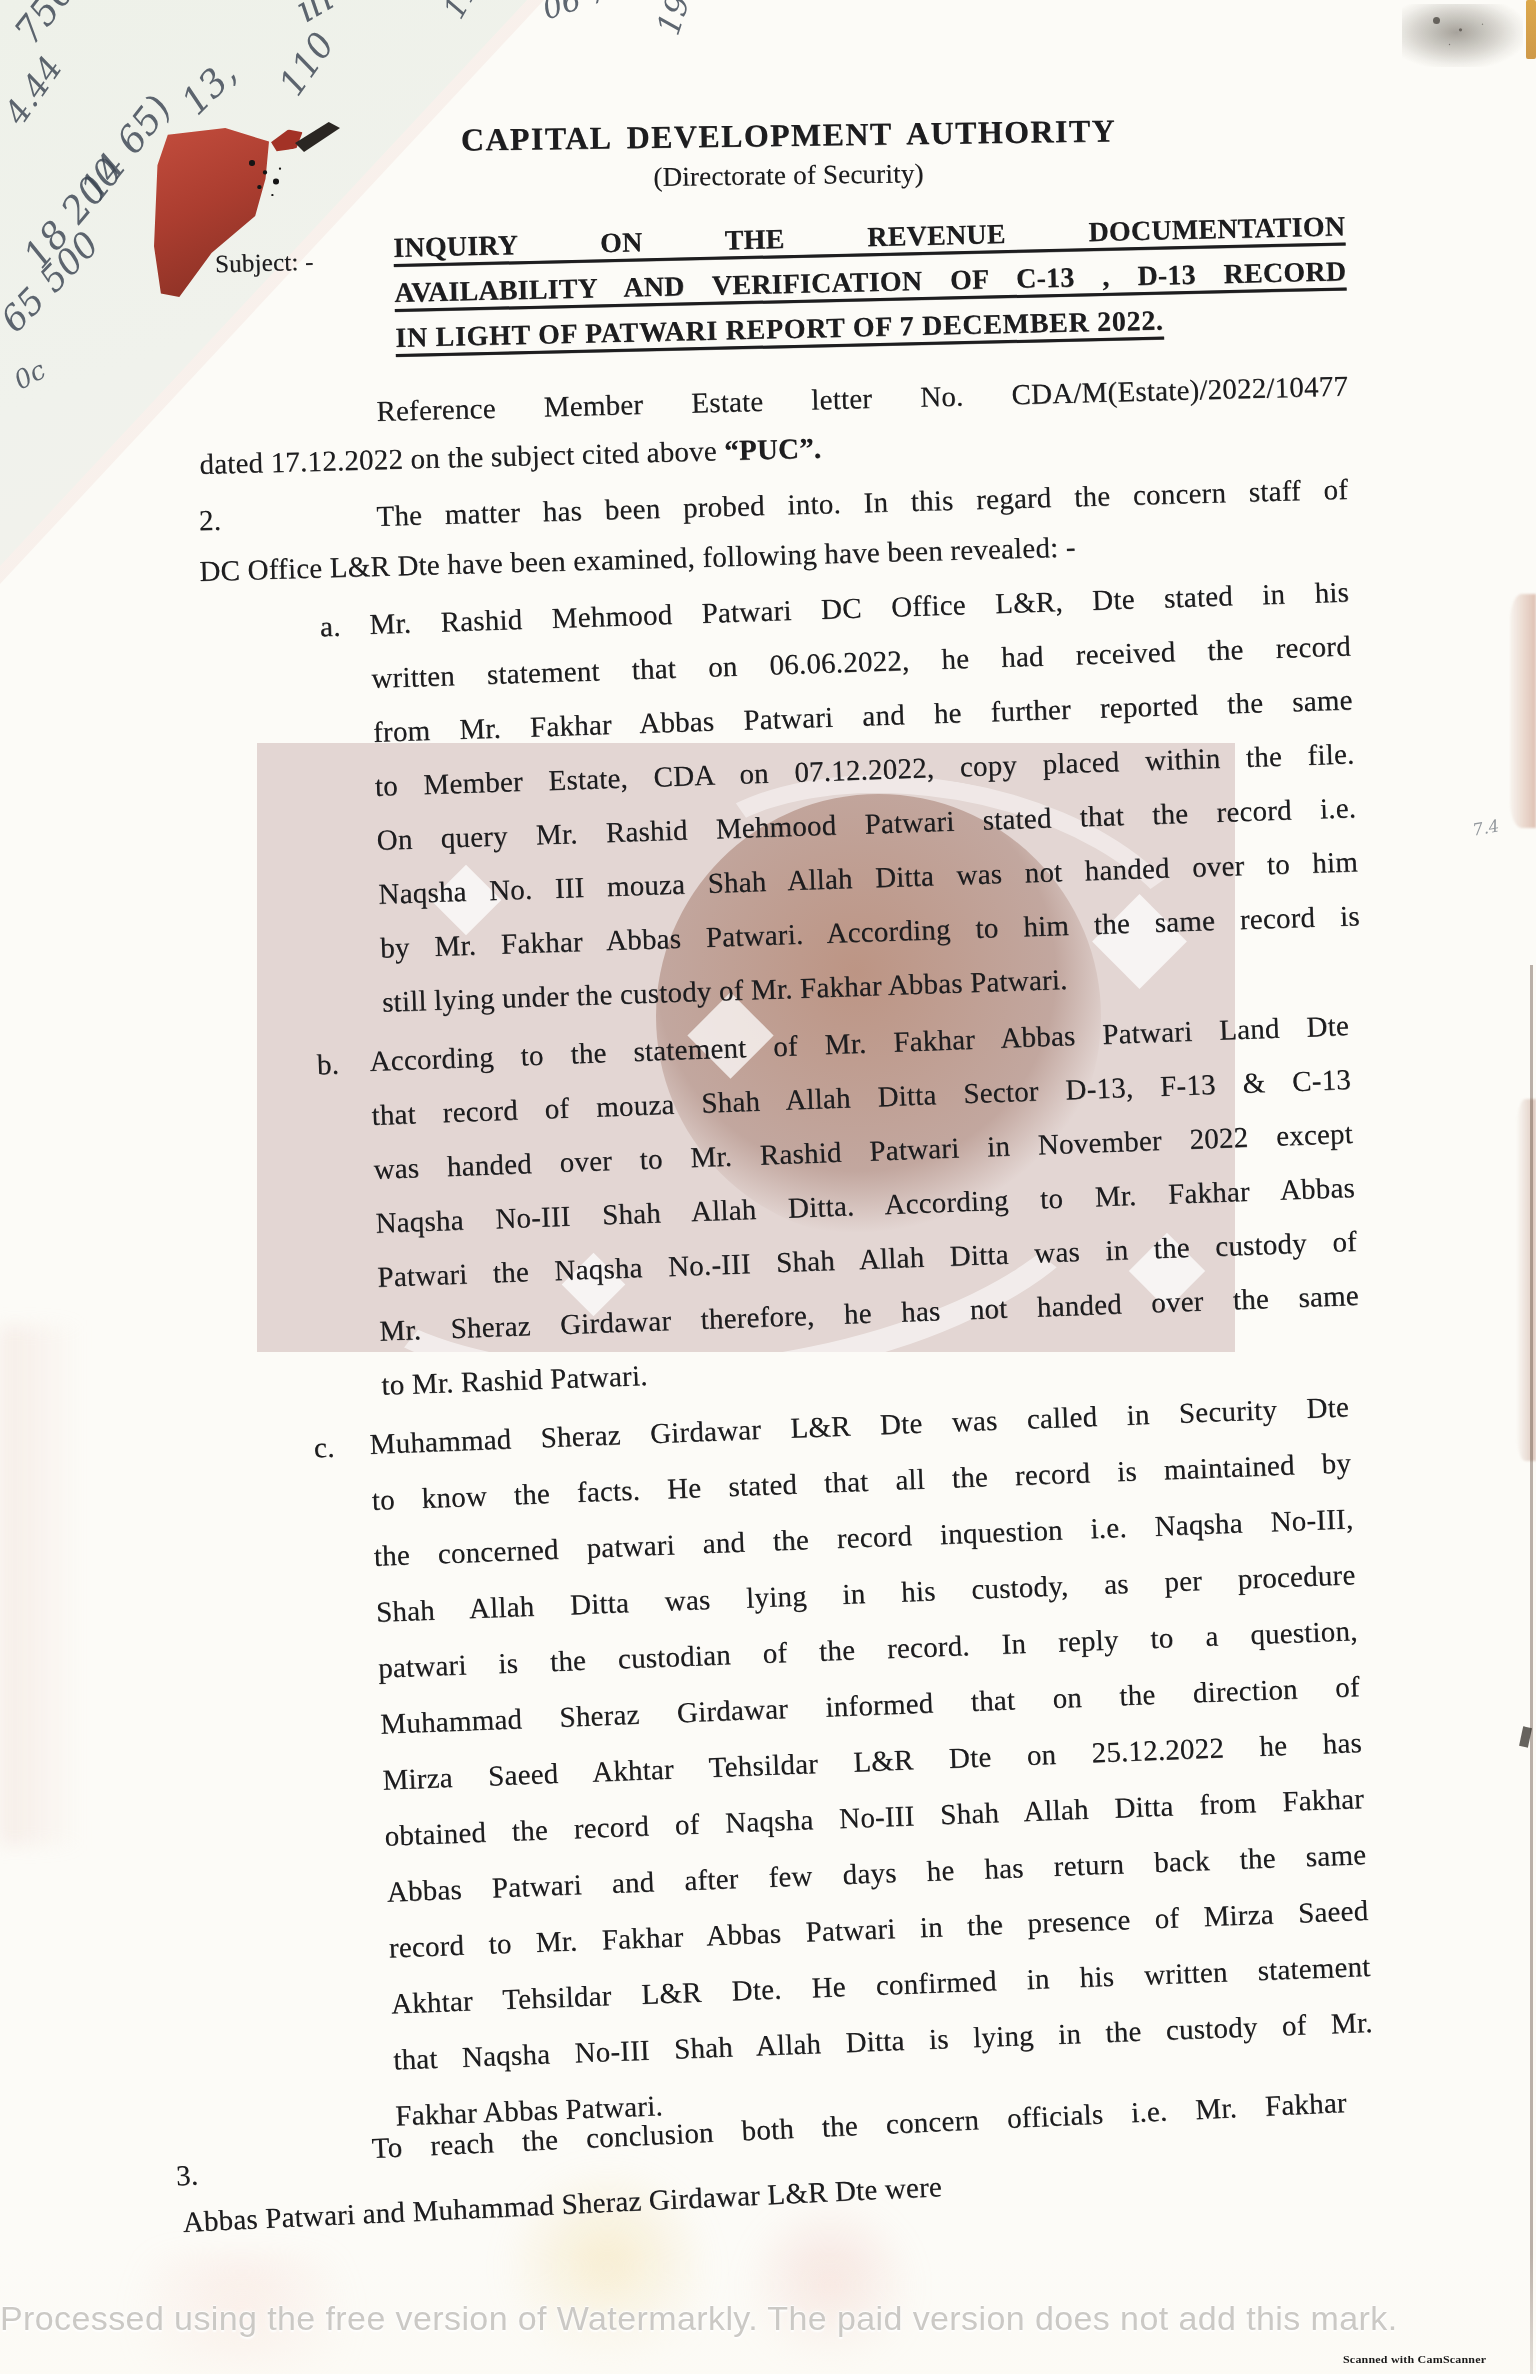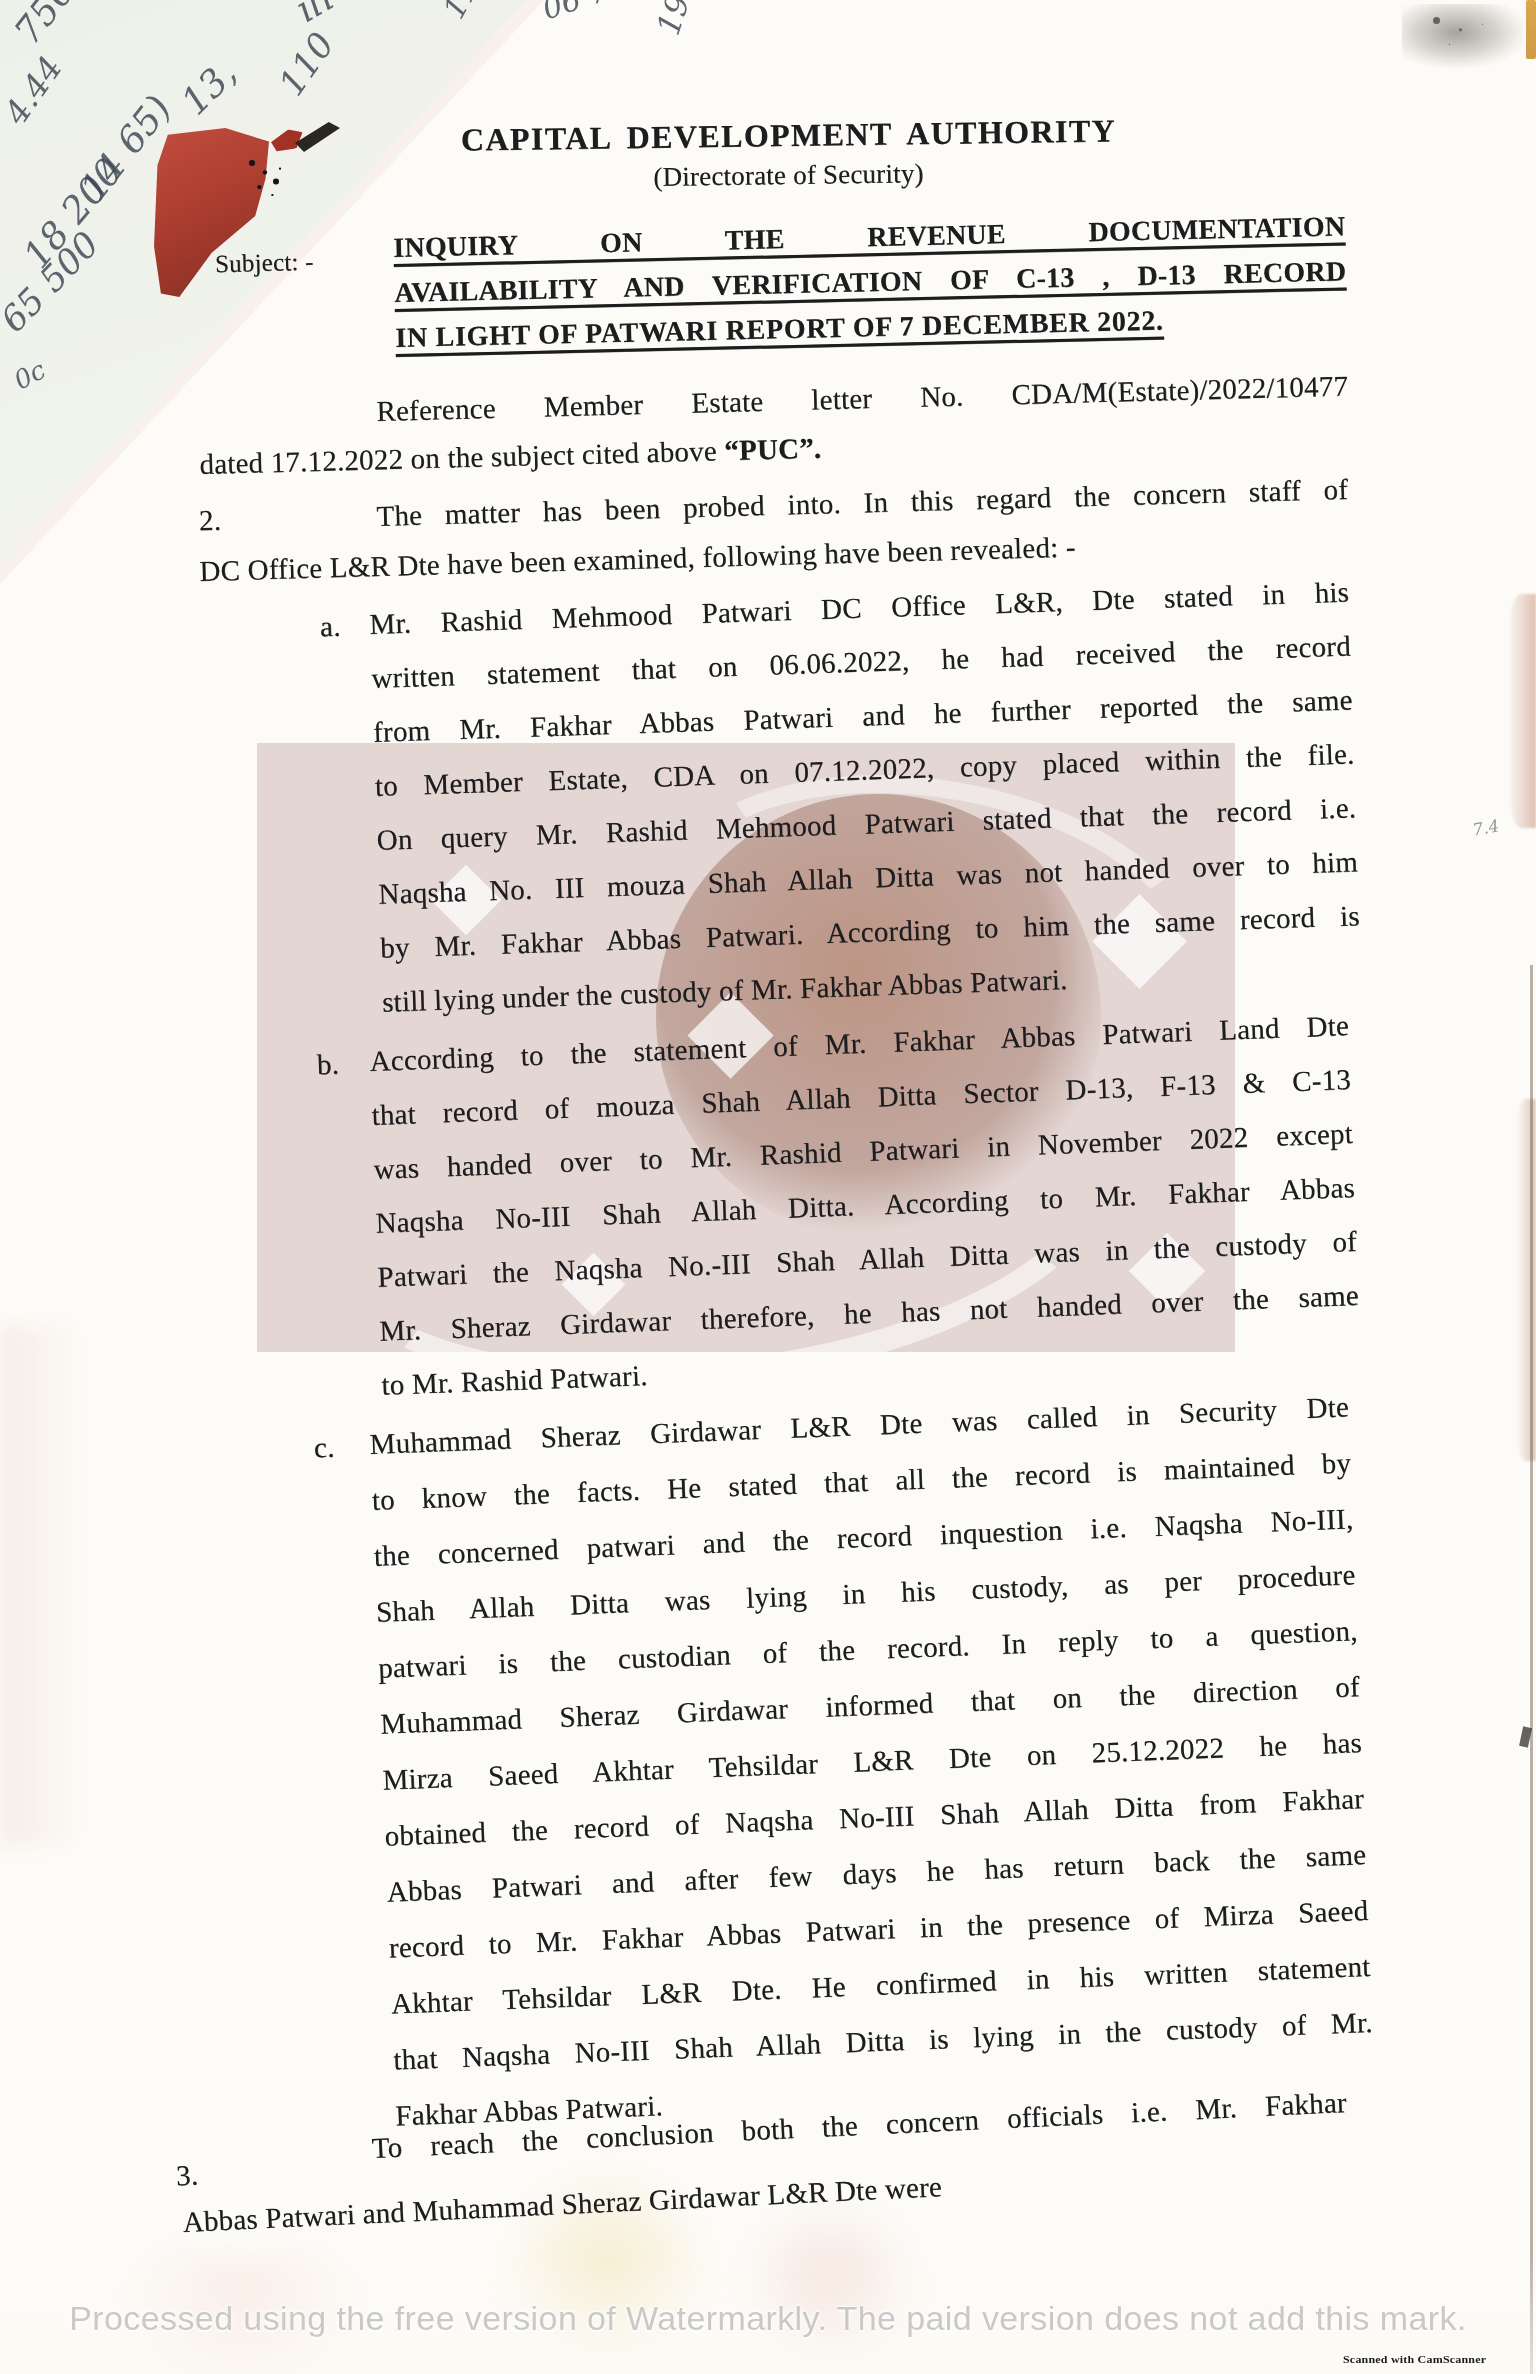--- a/index.html
+++ b/index.html
@@ -94,21 +94,21 @@
   .item-c .bl{height:56px;}
   .bl.j{text-align:justify;text-align-last:justify;}
   .bl.l{text-align:left;}
   .p3num{left:176px;top:2159px;transform:rotate(-2.7deg);}
   .p3l1{left:371px;top:2132px;width:976px;text-align:justify;text-align-last:justify;transform:rotate(-2.7deg);transform-origin:0 0;}
   .p3l2{left:182px;top:2206px;width:1206px;transform:rotate(-2.7deg);transform-origin:0 0;}
   .boldtxt{font-weight:bold;}
   
   .wm-fade{left:0;top:2254px;width:1536px;height:121px;
     background:linear-gradient(to bottom,transparent,rgba(252,250,244,.65));}
-  .watermarkly{left:0;top:2299px;width:1536px;text-align:center;
+  .watermarkly{left:0;top:2299px;width:1536px;text-align:left;
     font-family:"Liberation Sans", sans-serif;font-size:34px;letter-spacing:0.4px;
     color:#cbc9c5;
     text-shadow:0 1.9px 1.9px rgba(255,255,255,.95),0 -0.9px 0.9px rgba(255,255,255,.9),0 0 7.4px rgba(255,255,255,.8);}
   .camscanner{left:1343px;top:2352px;font-size:12px;font-weight:bold;color:#1a1a1a;
     transform:scaleY(.92);letter-spacing:0.2px;}
 </style>
 </head>
 <body>
 
 <div class="abs corner-edge"></div>

